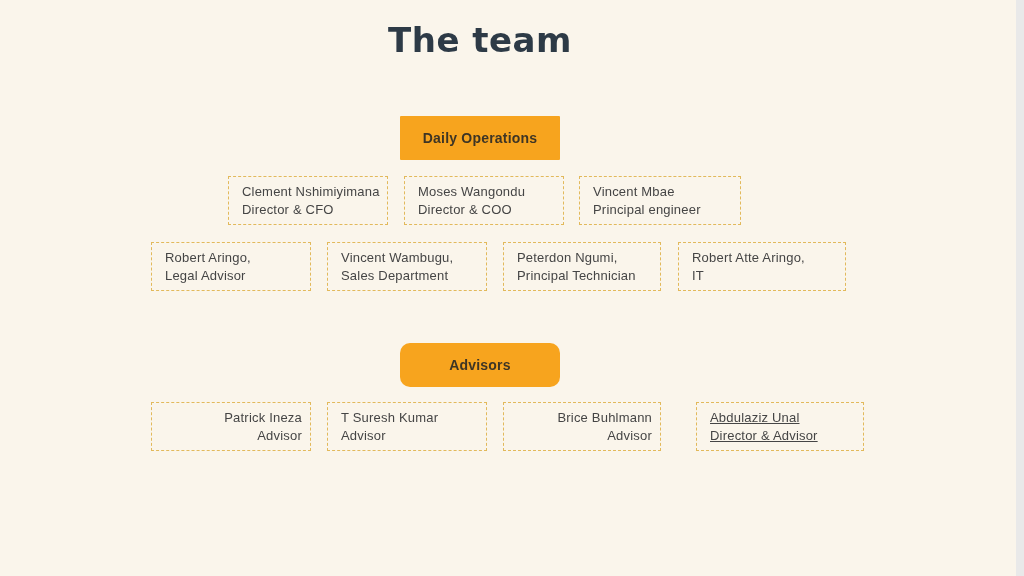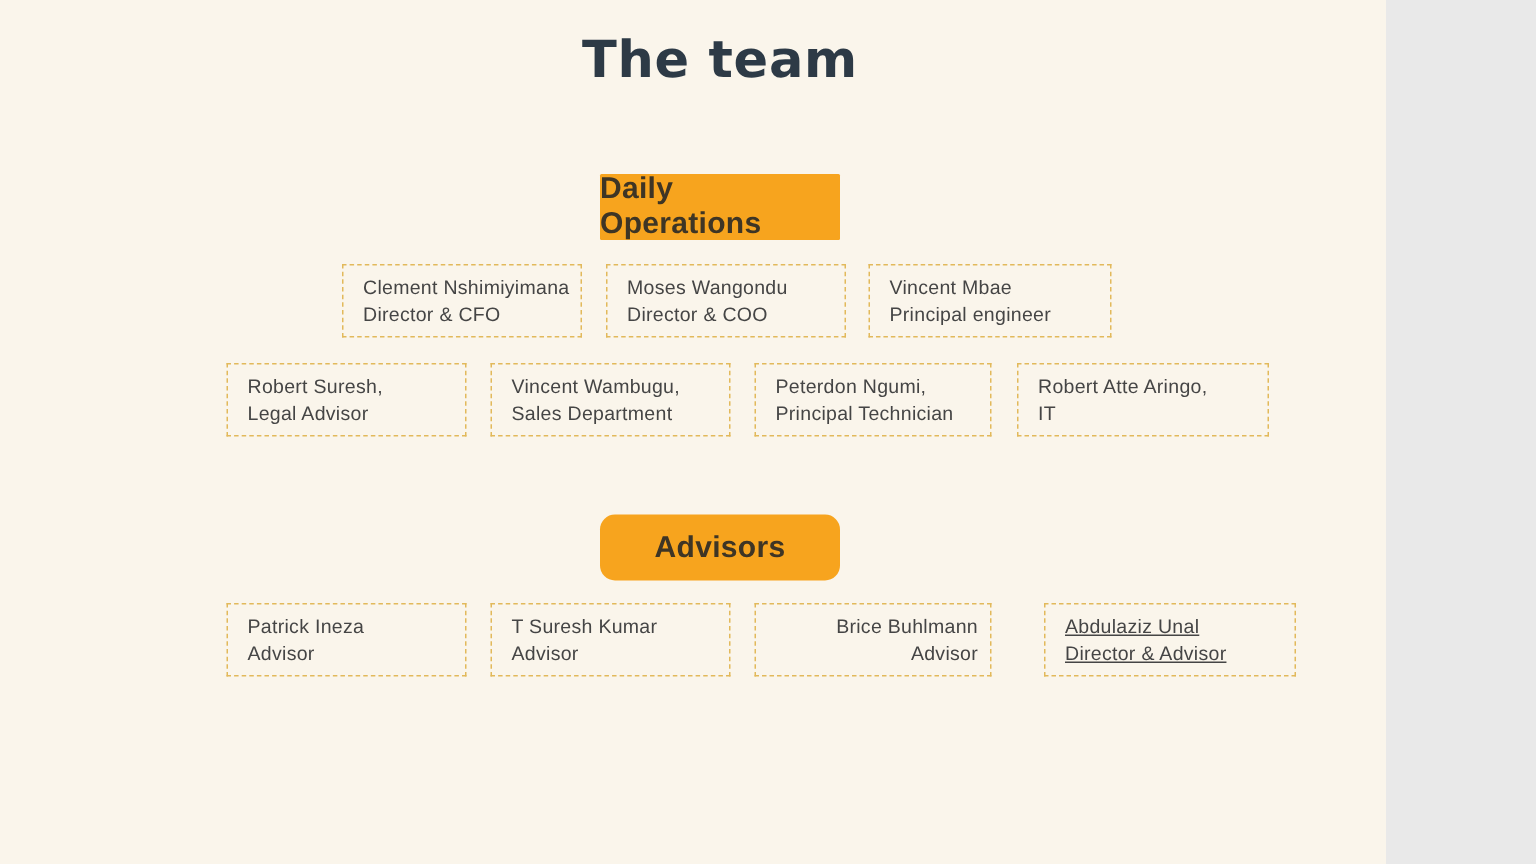--- a/index.html
+++ b/index.html
@@ -1,18 +1,18 @@
 <!DOCTYPE html>
 <html style="--background: #FAF5EB; --accent: #F7A41E; --dashed-border: #E2B95B; --title-text: #2D3A46; --header-text: #3E3525; --body-text: #454545;"><head>
 <meta charset="utf-8">
 <style>
   html, body { margin: 0; padding: 0; background: #e9e9e9; }
   .slide {
     position: relative;
-    width: 924px;
+    width: 1016px;
     height: 576px;
     background: var(--background, #FAF5EB);
     font-family: "Liberation Sans", sans-serif;
     overflow: hidden;
   }
   .title {
     position: absolute;
     left: 0;
     top: 20px;
     width: 960px;
@@ -29,21 +29,21 @@
     width: 160px;
     height: 44px;
     background: var(--accent, #F7A41E);
     display: flex;
     align-items: center;
     justify-content: center;
     border-radius: 1px;
   }
   .header-box span {
     font-weight: 700;
-    font-size: 20px;
+    font-size: 14px;
     letter-spacing: 0.2px;
     color: var(--header-text, #3E3525);
   }
   .member-box {
     position: absolute;
     height: 49px;
     box-sizing: border-box;
     border: 1.5px dashed var(--dashed-border, #E2B95B);
     display: flex;
     flex-direction: column;
@@ -75,41 +75,41 @@
   <div class="member-box" style="left:579px; top:176px; width:162px;">
     <div>Vincent Mbae</div>
     <div>Principal engineer</div>
   </div>
   <div class="member-box" style="left:404px; top:176px; width:160px;">
     <div>Moses Wangondu</div>
     <div>Director &amp; COO</div>
   </div>
 
   <div class="member-box" style="left:151px; top:242px; width:160px;">
-    <div>Robert Suresh,</div>
+    <div>Robert Aringo,</div>
     <div>Legal Advisor</div>
   </div>
   <div class="member-box" style="left:327px; top:242px; width:160px;">
     <div>Vincent Wambugu,</div>
     <div>Sales Department</div>
   </div>
   <div class="member-box" style="left:503px; top:242px; width:158px;">
     <div>Peterdon Ngumi,</div>
     <div>Principal Technician</div>
   </div>
   <div class="member-box" style="left:678px; top:242px; width:168px;">
     <div>Robert Atte Aringo,</div>
     <div>IT</div>
   </div>
 
   <div class="header-box" style="left:400px; top:343px;border-radius:10px;">
     <span>Advisors</span>
   </div>
 
-  <div class="member-box" style="left:151px; top:402px; width:160px;">
+  <div class="member-box" style="left:151px; top:402px; width:160px;text-align:right;">
     <div>Patrick Ineza</div>
     <div>Advisor</div>
   </div>
   <div class="member-box" style="left:327px; top:402px; width:160px;">
     <div>T Suresh Kumar</div>
     <div>Advisor</div>
   </div>
   <div class="member-box" style="left:503px; top:402px; width:158px;text-align:right;">
     <div>Brice Buhlmann</div>
     <div>Advisor</div>

